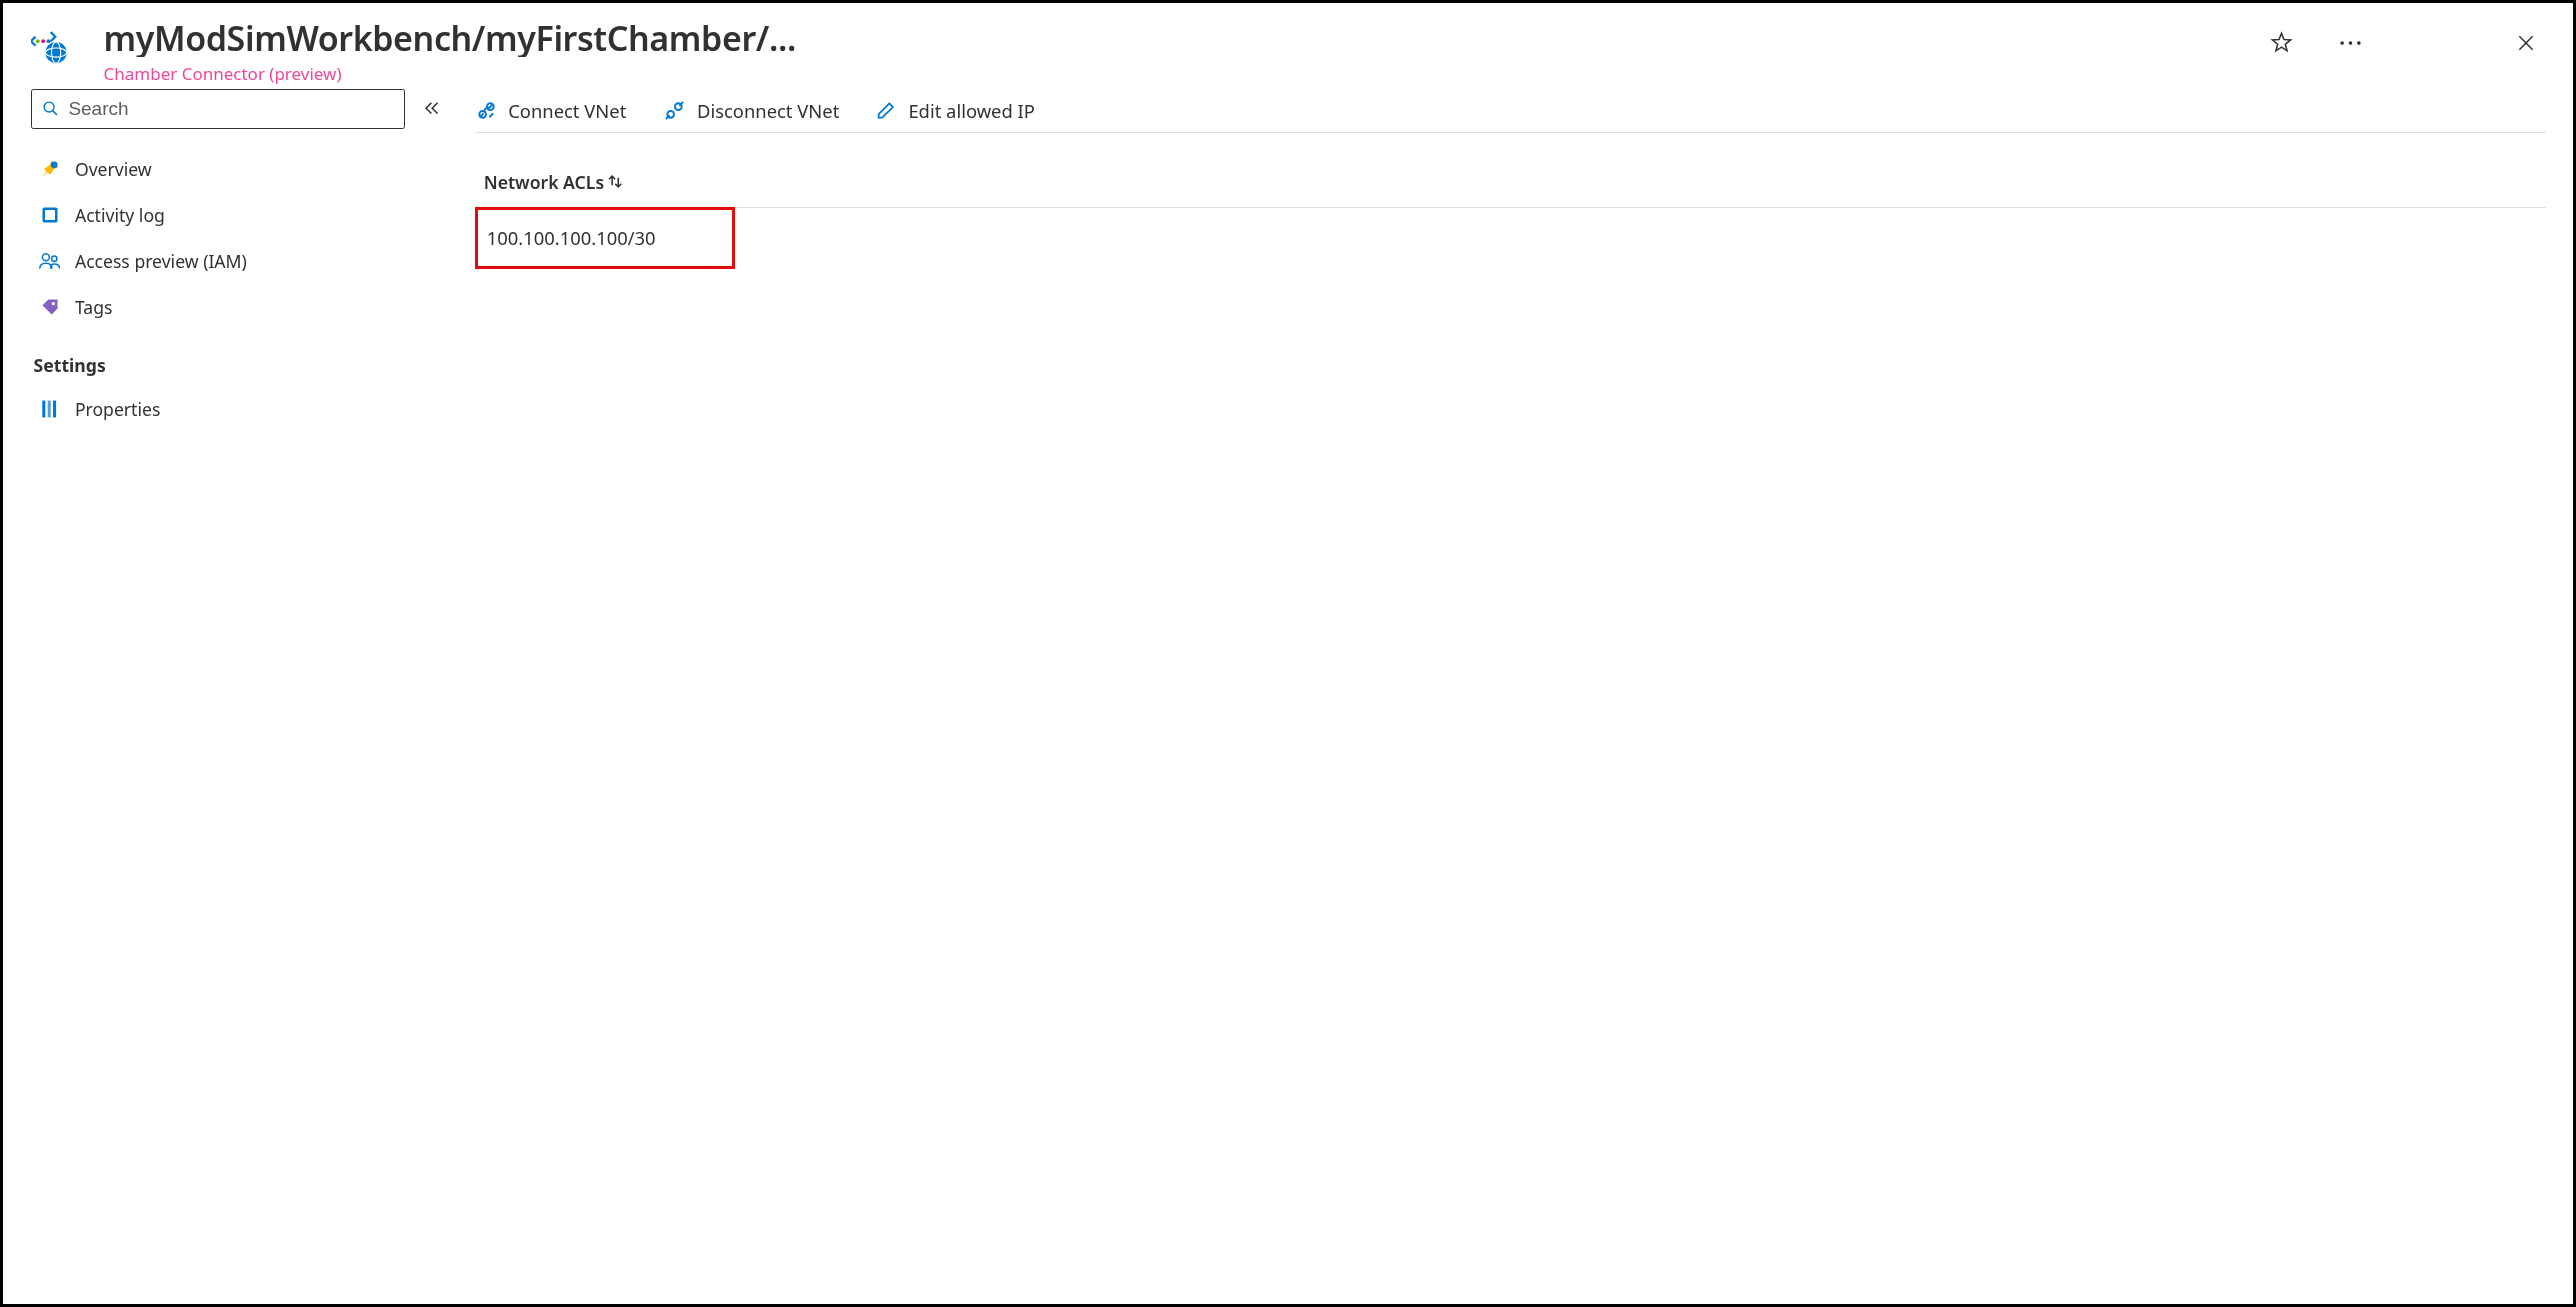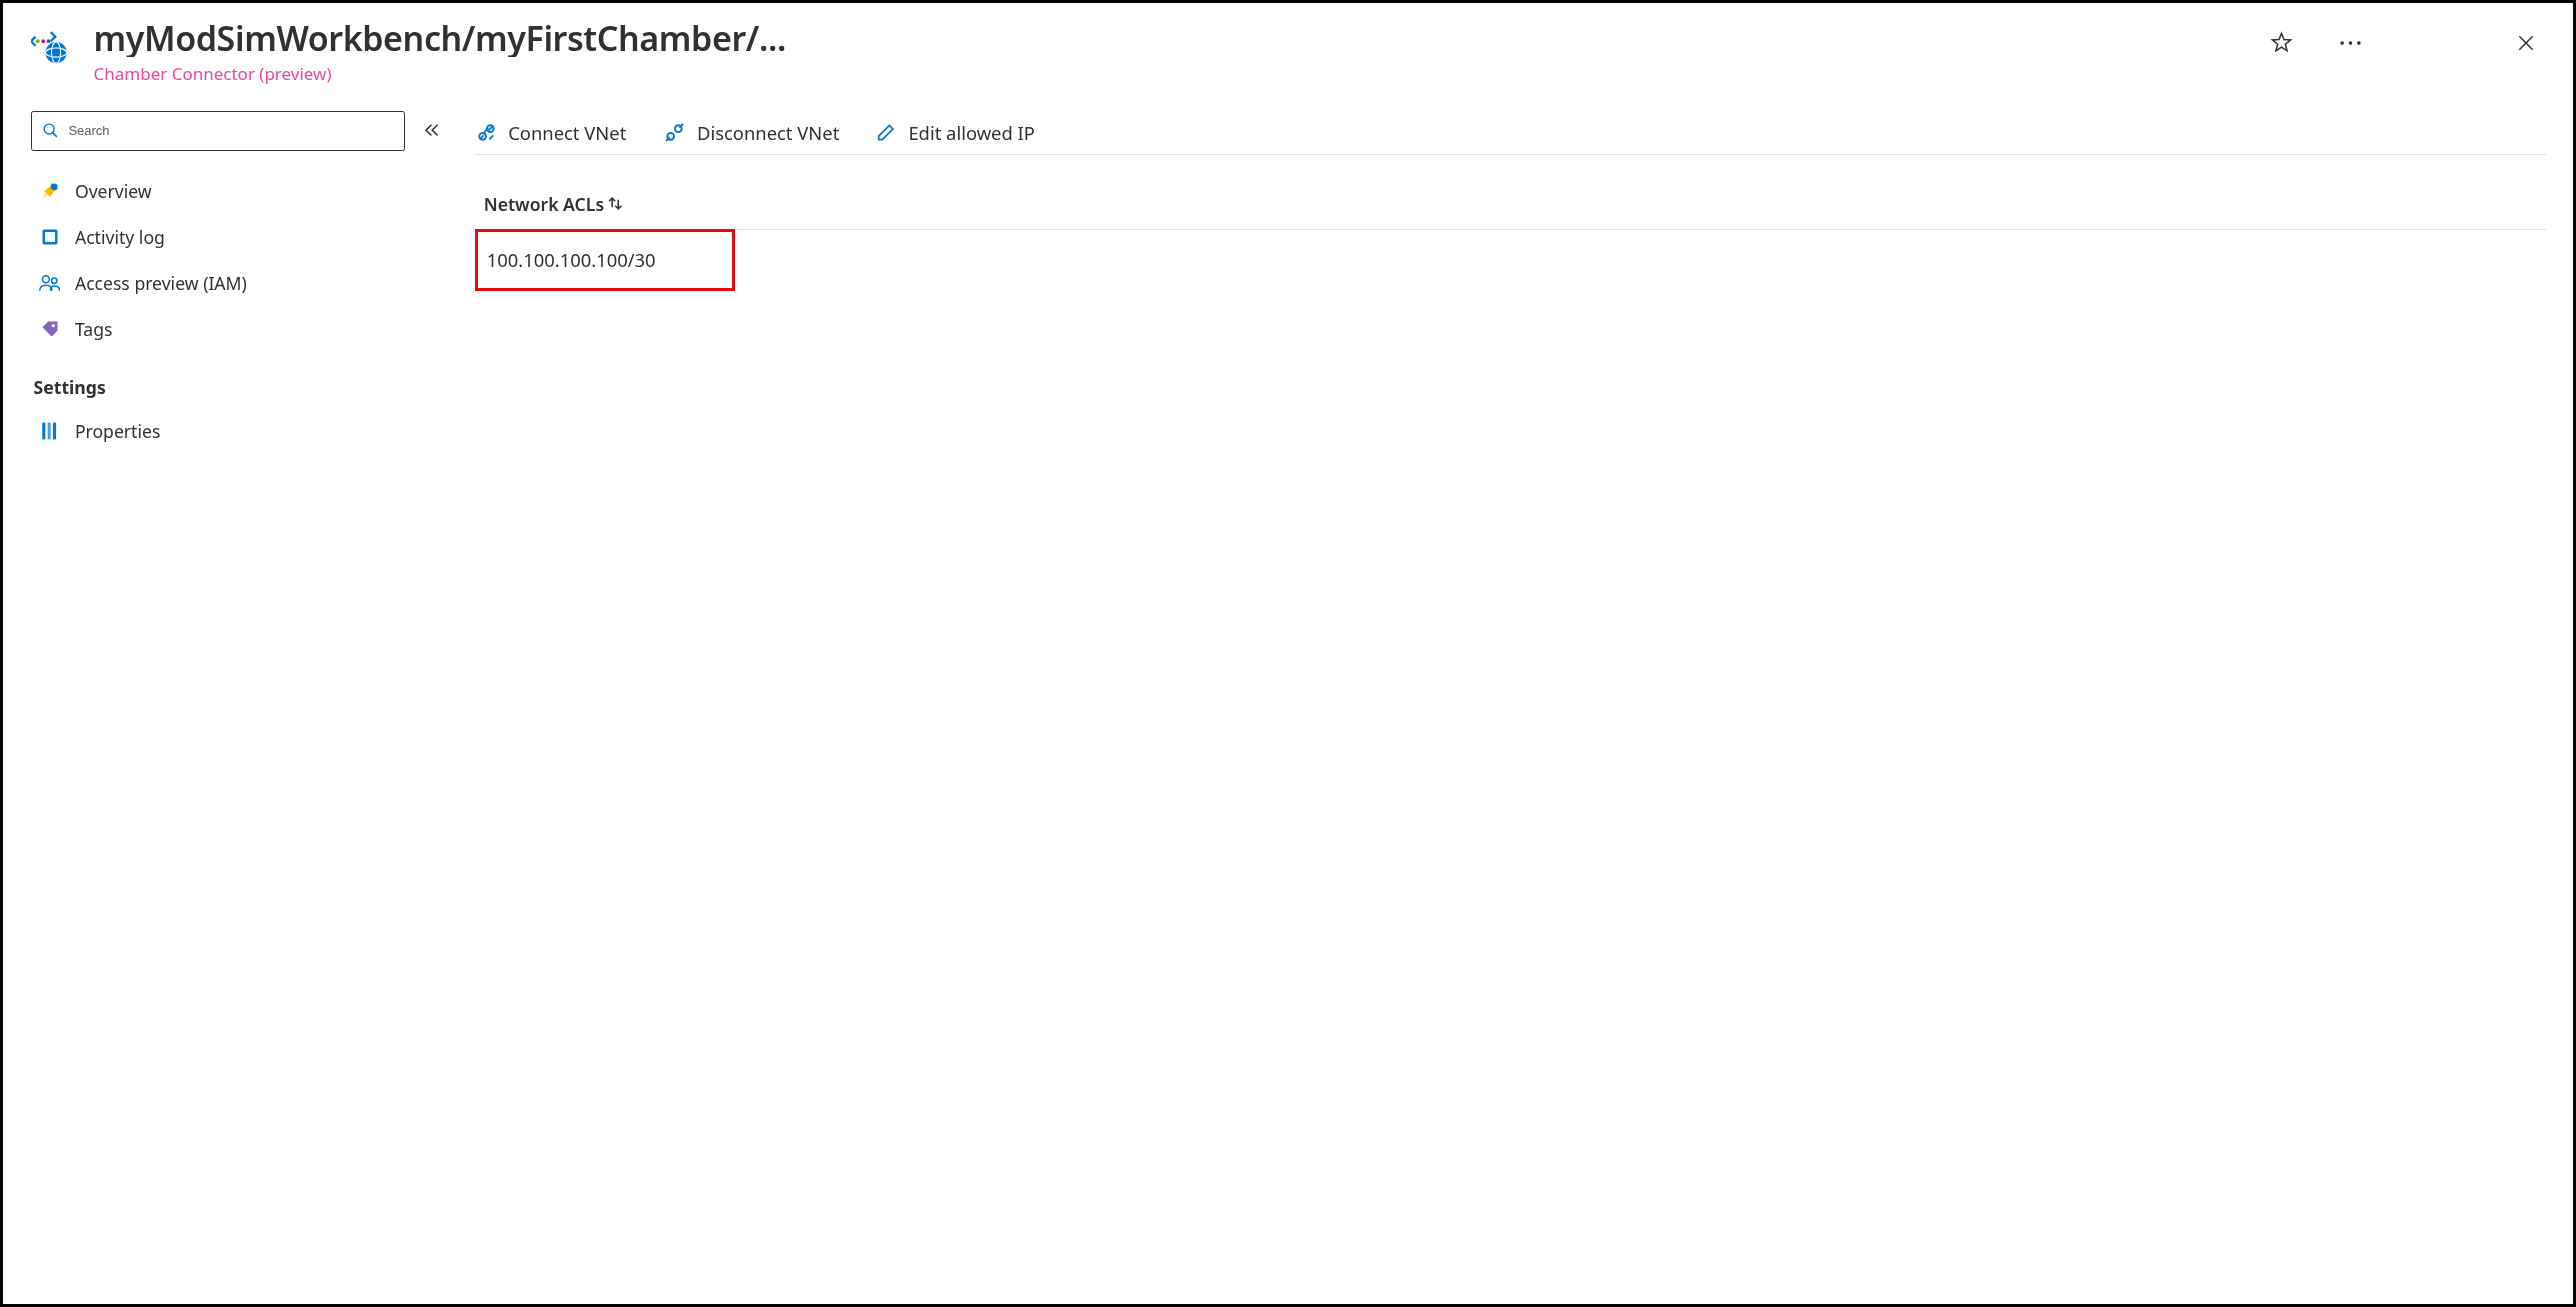--- a/index.html
+++ b/index.html
@@ -14,22 +14,22 @@
   .page {
     display: flex;
     flex-direction: column;
     height: 100%;
     padding: 18.4px 27.5px 0 27.5px;
   }
   
   .header {
     display: flex;
     align-items: flex-start;
-    gap: 25px;
-    margin-bottom: 26px;
+    gap: 35px;
+    margin-bottom: 4px;
   }
   .header-icon {
     flex: 0 0 auto;
     margin-top: 4.6px;
   }
   .header-text { flex: 1 1 auto; min-width: 0; }
   .page-title {
     font-size: 34px;
     font-weight: 600;
     line-height: 1.05;
@@ -84,21 +84,21 @@
     align-items: center;
     height: 40px;
     border: 1.5px solid #323130;
     border-radius: 2.3px;
     padding: 0 10.7px;
     gap: 9.2px;
   }
   .search-input {
     border: none;
     outline: none;
-    font-size: 13px;
+    font-size: 19px;
     flex: 1;
     background: transparent;
     color: #a21caf;
   }
   .search-input::placeholder { color: #605e5c; }
   .collapse-toggle {
     width: 23px;
     height: 23px;
     display: flex;
     align-items: center;

